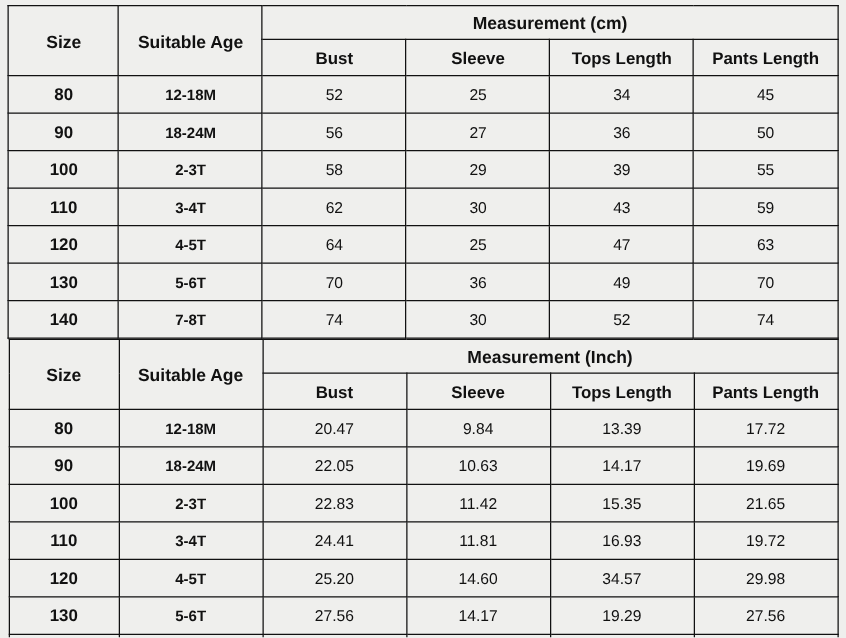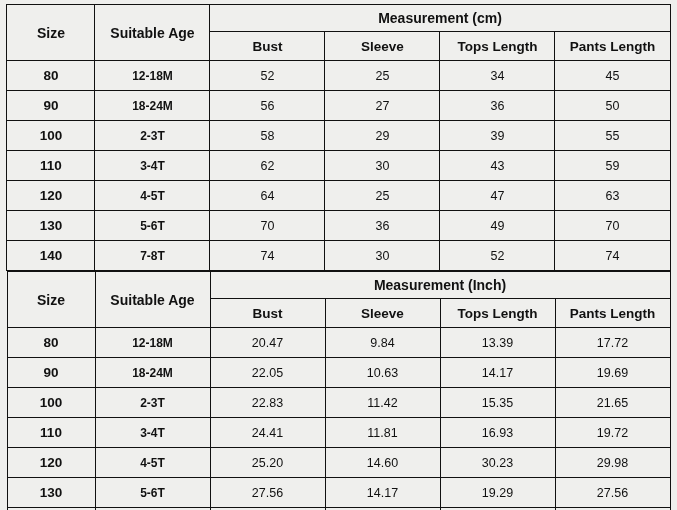--- a/index.html
+++ b/index.html
@@ -201,21 +201,21 @@
         <td class="cell-val">24.41</td>
         <td class="cell-val">11.81</td>
         <td class="cell-val">16.93</td>
         <td class="cell-val">19.72</td>
       </tr>
       <tr>
         <td class="cell-size">120</td>
         <td class="cell-age">4-5T</td>
         <td class="cell-val">25.20</td>
         <td class="cell-val">14.60</td>
-        <td class="cell-val">30.23</td>
+        <td class="cell-val">34.57</td>
         <td class="cell-val">29.98</td>
       </tr>
       <tr>
         <td class="cell-size">130</td>
         <td class="cell-age">5-6T</td>
         <td class="cell-val">27.56</td>
         <td class="cell-val">14.17</td>
         <td class="cell-val">19.29</td>
         <td class="cell-val">27.56</td>
       </tr>

